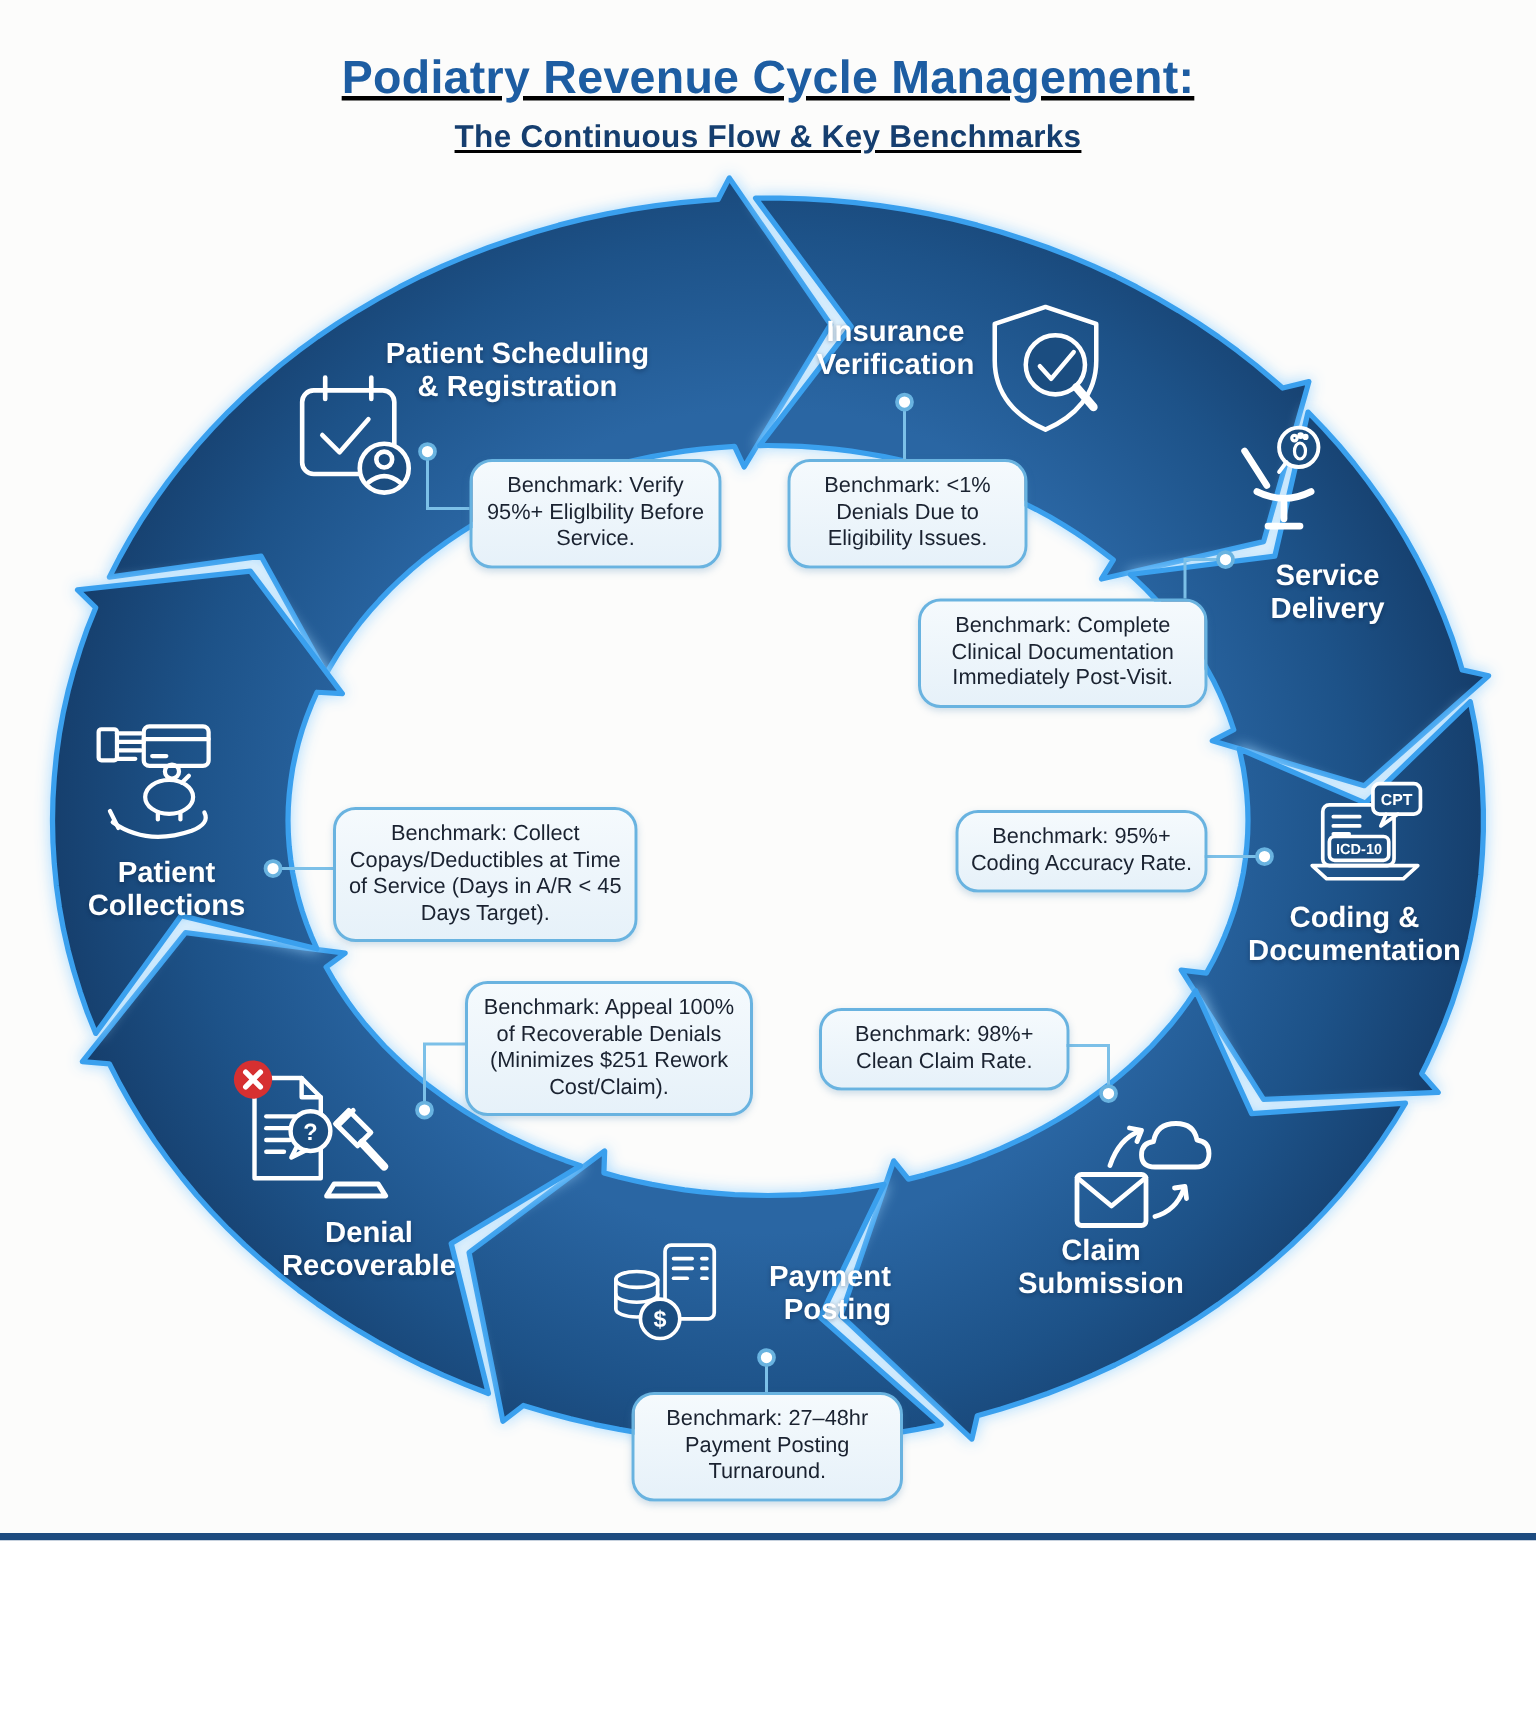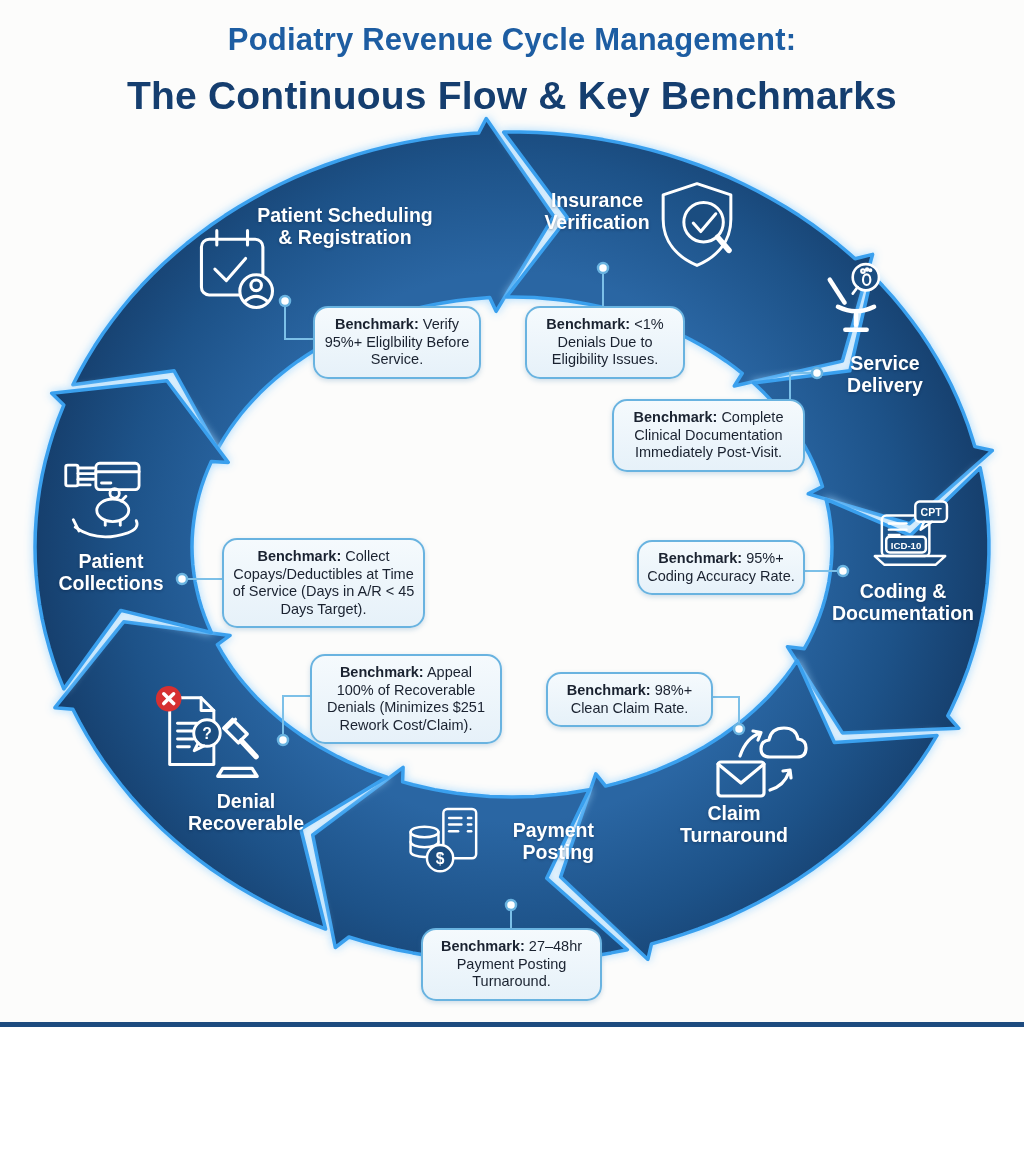--- a/index.html
+++ b/index.html
@@ -1,45 +1,45 @@
 <!DOCTYPE html>
 <html><head>
 <meta charset="utf-8">
 <style>
   html,body{margin:0;padding:0;}
   body{width:1024px;height:1154px;position:relative;background:#ffffff;
        font-family:"Liberation Sans","DejaVu Sans",sans-serif;overflow:hidden;}
   .canvas{position:absolute;inset:0;width:1024px;height:1154px;background:#fcfcfb;}
 
   
-  .title{position:absolute;top:20px;left:0;width:1024px;text-align:center;
-         font-weight:bold;letter-spacing:.2px;}
+  .title{position:absolute;top:32px;left:0;width:1024px;text-align:center;
+         font-weight:bold;letter-spacing:.2px;text-decoration:underline;}
   .title .l1{font-size:31px;color:#1d5da2;line-height:40px;display:block;}
-  .title .l2{font-size:39px;color:#153e6f;line-height:40px;display:block;margin-top:16px;}
+  .title .l2{font-size:21px;color:#153e6f;line-height:40px;display:block;}
 
   
   #ring{position:absolute;left:0;top:0;width:1024px;height:1154px;}
   .seg{filter:drop-shadow(0 0 5px rgba(160,215,255,.95));}
 
   
-  .stage-layer{position:absolute;inset:0;}
+  .stage-layer{position:absolute;inset:0;margin-top:21px;}
   .sname{position:absolute;color:#fff;font-weight:bold;font-size:19.5px;line-height:22px;
          text-align:center;text-shadow:0 1px 3px rgba(0,20,50,.35);}
   .sicon{position:absolute;}
   .sicon svg{display:block;}
   .iconart{stroke:#fff;stroke-width:3.2;fill:none;stroke-linecap:round;stroke-linejoin:round;}
   .iconfill{fill:#1b4d80;stroke:#fff;stroke-width:3.2;stroke-linejoin:round;}
   .icontext{fill:#fff;font-weight:bold;font-family:"Liberation Sans",sans-serif;stroke:none;}
 
   
   .bench{position:absolute;background:linear-gradient(#f5fafd,#e6f1f9);
          border:2px solid #69b3e0;border-radius:15px;padding:8px 8px;
          color:#1a2230;font-size:14.5px;line-height:17.5px;text-align:center;
          box-shadow:0 2px 5px rgba(70,130,180,.25);}
-  .bench .bb{font-weight:bold;}
+  .bench .bb{font-weight:normal;}
 
   
   .footer-bar{position:absolute;left:0;top:1022px;width:1024px;height:5px;background:#1d4b7f;}
   .footer-space{position:absolute;left:0;top:1027px;width:1024px;height:127px;background:#ffffff;}
 </style>
 </head>
 <body>
 
 <div class="canvas">
 
@@ -173,21 +173,21 @@
           <path d="M60,41 q-9,0 -9,-8 q0,-8 8,-9 q2,-12 15,-12 q12,0 14,11 q8,1 8,9 q0,9 -9,9 Z"></path>
           <path d="M30,40 Q36,22 50,17"></path>
             <polyline points="43,15 51,16.5 48,24"></polyline>
           <path d="M60,74 Q74,70 79,56"></path>
             <polyline points="73,55 80,54 81,62"></polyline>
         </g>
       </svg>
     </div>
     <div class="sname" style="left:654px;top:802px;width:160px">
       <span>Claim</span><br>
-      <span>Turnaround</span>
+      <span>Submission</span>
     </div>
 
     <div class="sicon" style="left:404px;top:804px;width:82px;height:74px">
       <svg viewBox="0 0 100 90" width="82" height="74">
         <g class="iconart" style="stroke-width:3">
           <rect x="48" y="6" width="40" height="60" rx="5"></rect>
           <line x1="55" y1="17" x2="70" y2="17"></line>
             <line x1="55" y1="25" x2="70" y2="25"></line>
             <line x1="55" y1="33" x2="66" y2="33"></line>
           <line x1="78" y1="17" x2="82" y2="17"></line>

